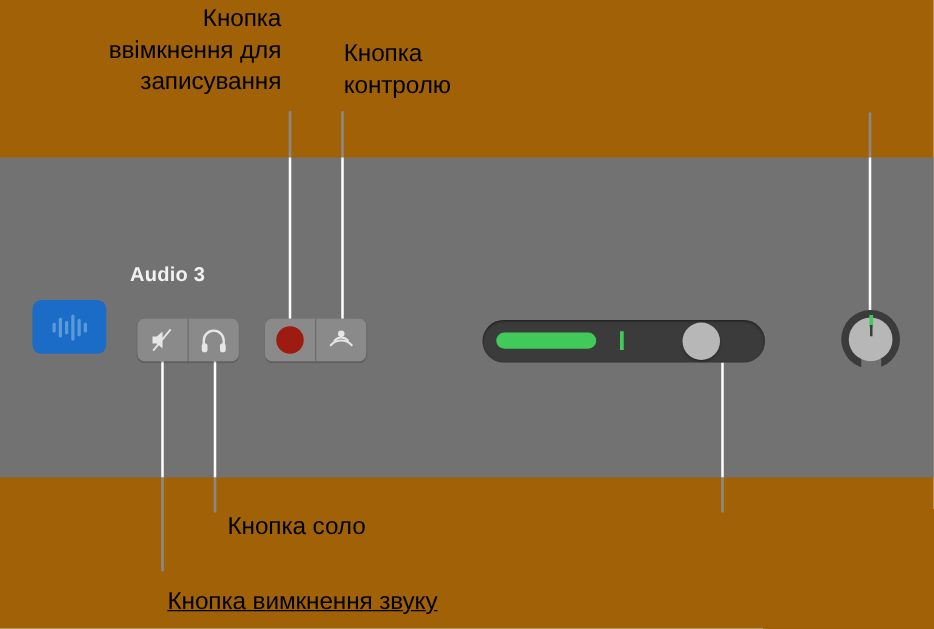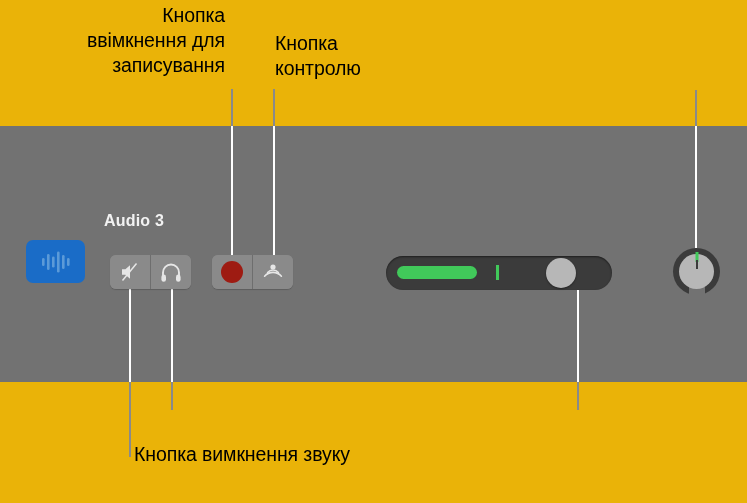--- a/index.html
+++ b/index.html
@@ -10,21 +10,21 @@
     width: 747px;
     height: 503px;
     background: #ffffff;
     font-family: "Liberation Sans", sans-serif;
     overflow: hidden;
   }
   #stage {
     position: relative;
     width: 747px;
     height: 503px;
-    background: #eab308;
+    background: #a16207;
   }
 
   
   .callout {
     position: absolute;
     color: #000000;
     font-size: 19.5px;
     line-height: 25px;
     font-family: "Liberation Sans", sans-serif;
     white-space: pre-line;
@@ -207,22 +207,23 @@
 <div id="stage">
 
   <div class="callout right" style="left:10px; top:3px; width:215px;">Кнопка
 ввімкнення для
 записування</div>
 
   <div class="callout left" style="left:275px; top:31px; width:180px;">Кнопка
 контролю</div>
 
 
-
-  <div class="callout left" style="left:134px; top:442px; width:420px;">Кнопка вимкнення звуку</div>
+  <div class="callout left" style="left:182px; top:409px; width:260px;">Кнопка соло</div>
+
+  <div class="callout left" style="left:134px; top:469px; width:420px;text-decoration:underline;">Кнопка вимкнення звуку</div>
 
 
   <div class="leader" style="left:231px; top:89px;  height:37px;"></div>
   <div class="leader" style="left:273px; top:89px;  height:37px;"></div>
   <div class="leader" style="left:695px; top:90px;  height:36px;"></div>
 
   <div id="panel">
 
     <div class="leader onpanel" style="left:231px; top:0px; height:129px;"></div>
     <div class="leader onpanel" style="left:273px; top:0px; height:129px;"></div>

